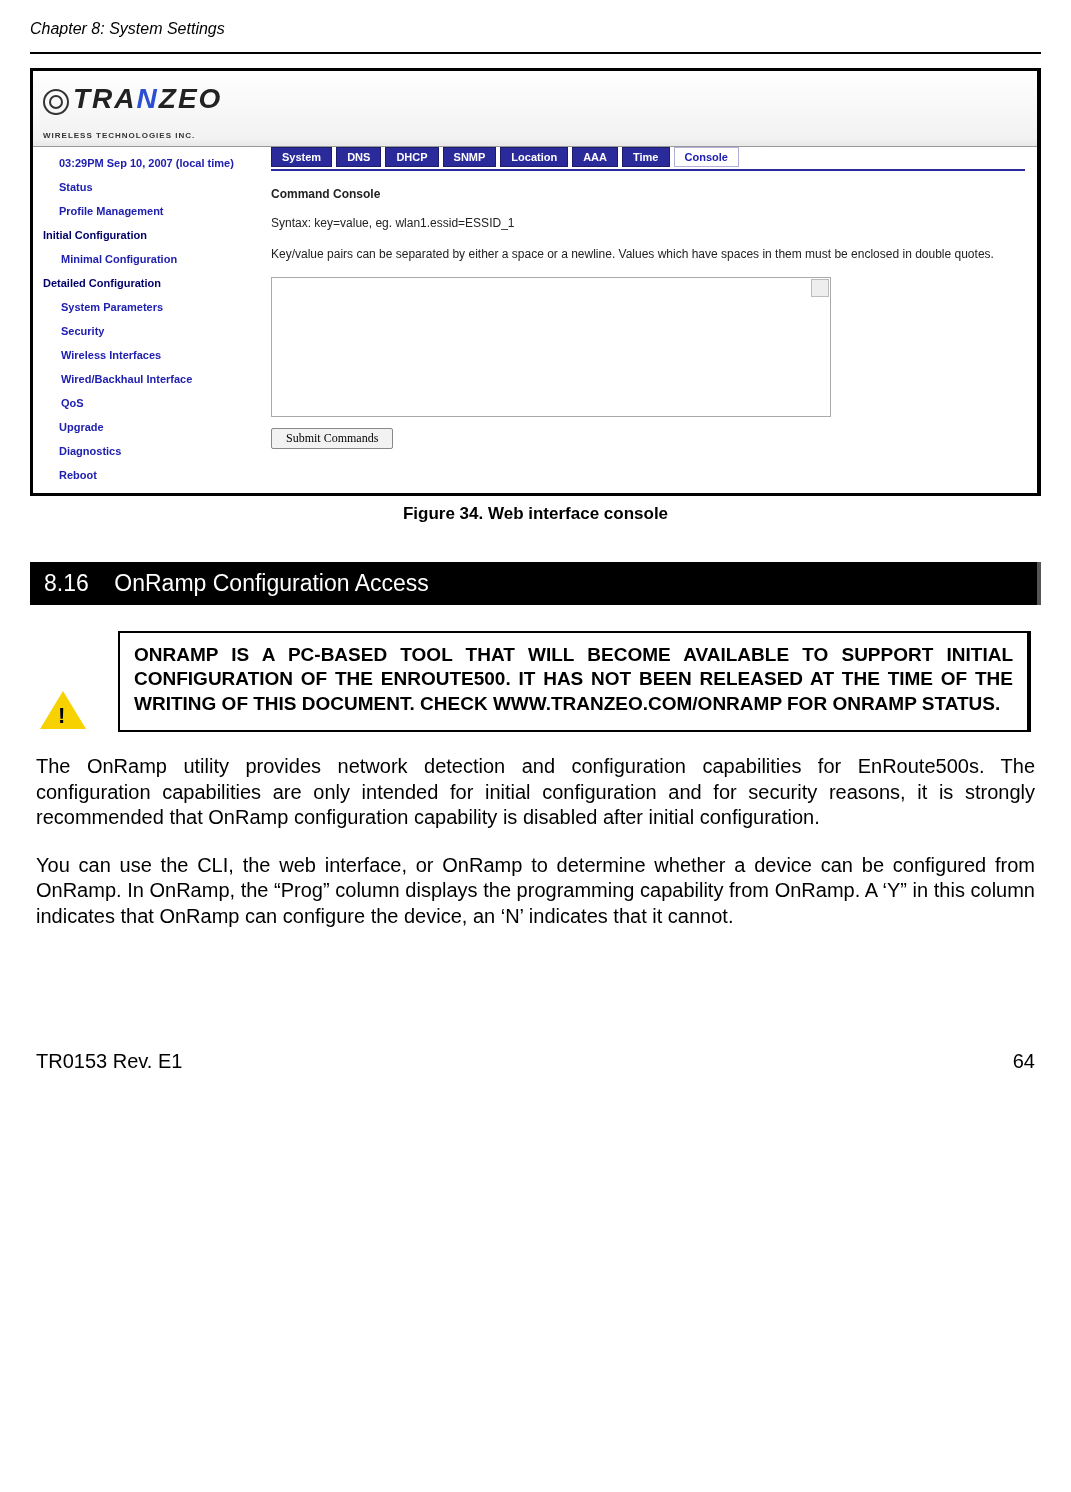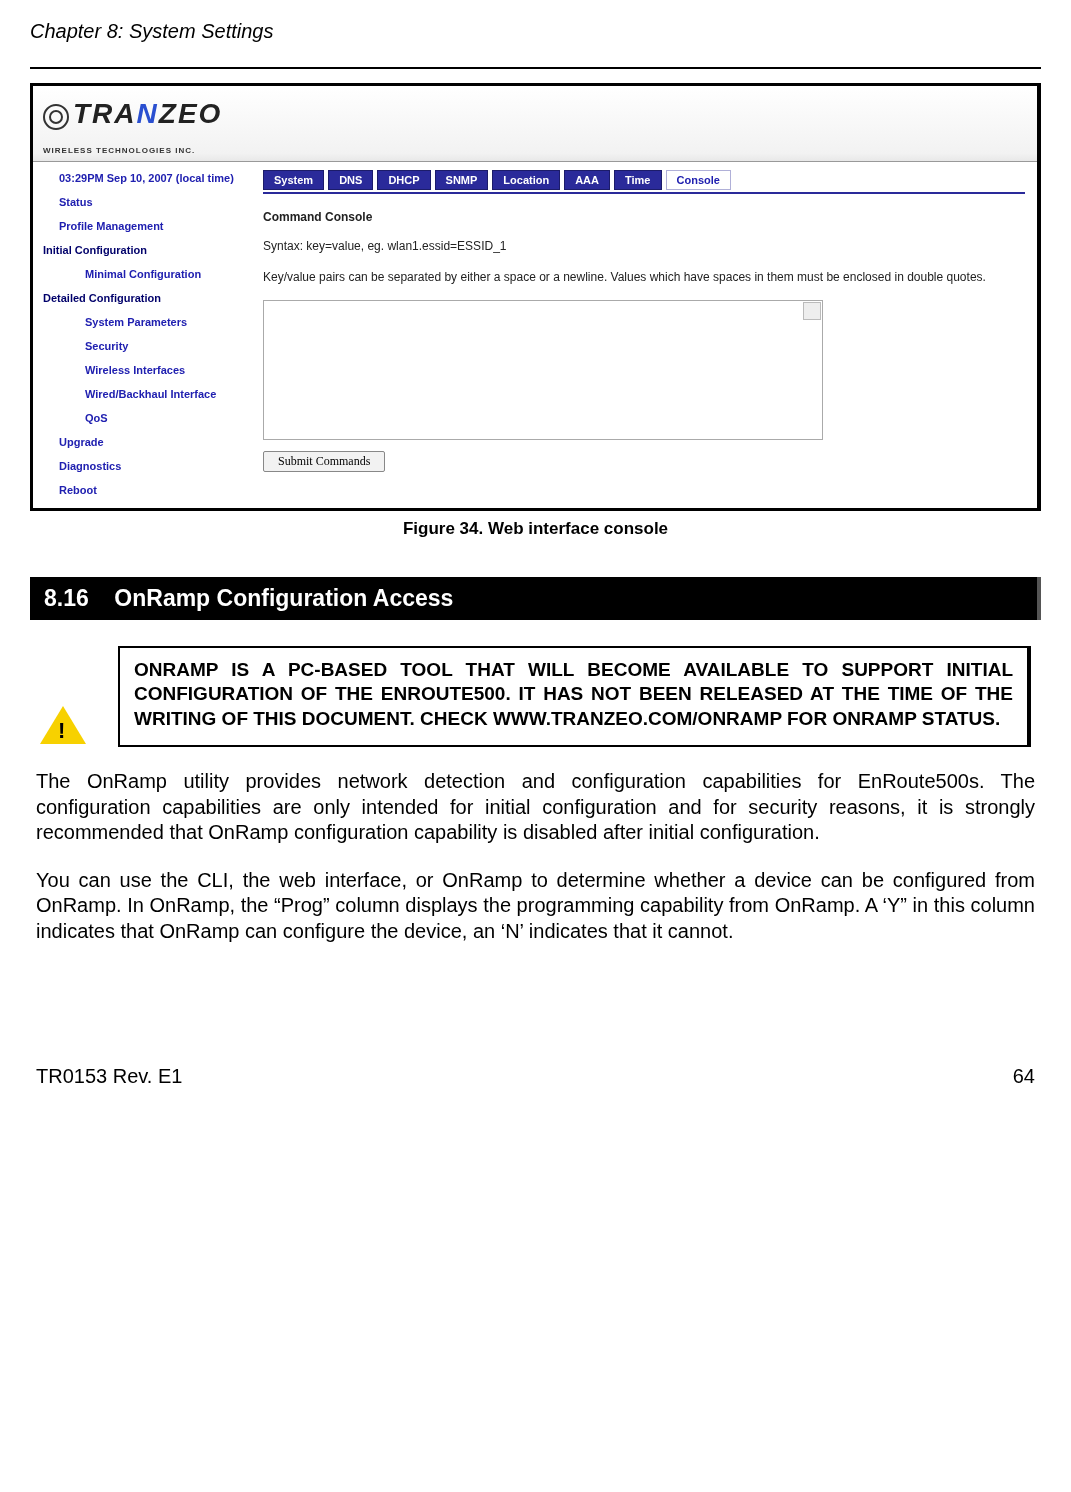--- a/index.html
+++ b/index.html
@@ -6,22 +6,22 @@
   body {
     font-family: Arial, Helvetica, sans-serif;
     background: #fff;
     width: 1071px;
     margin: 0 auto;
     padding: 20px 30px 30px 30px;
     font-size: 14px;
   }
   .page-header {
     font-style: italic;
-    font-size: 20px;
-    padding-bottom: 24px;
+    font-size: 16px;
+    padding-bottom: 14px;
     border-bottom: 2px solid #000;
     margin-bottom: 14px;
   }
   .screenshot-frame {
     border: 3px solid #000;
     border-right-width: 4px;
     background: #fff;
     margin-bottom: 8px;
   }
   .logo-bar {
@@ -48,36 +48,36 @@
   }
   .logo-n { color: #2a4fd0; }
   .logo-sub {
     font-size: 8px;
     letter-spacing: 1px;
     color: #333;
     font-weight: bold;
     margin-top: -2px;
     text-align: center;
   }
-  .app-body { display: flex; }
+  .app-body { display: flex; gap: 8px; }
   .sidebar {
     width: 218px;
     background: #fff;
     font-size: 11px;
     font-family: Verdana, Arial, sans-serif;
     font-weight: bold;
     padding: 4px 0 6px 0;
   }
   .sb-item { padding: 6px 10px; color: #2020b0; cursor: pointer; }
   .sb-item.head { color: #00006a; }
   .sb-item.ind1 { padding-left: 26px; }
-  .sb-item.ind2 { padding-left: 36px; margin-left: 16px; }
+  .sb-item.ind2 { padding-left: 28px; }
   .main-area {
     flex: 1;
-    padding: 8px 12px 12px 12px;
+    padding: 0 12px 12px 12px;
     font-family: Verdana, Arial, sans-serif;
     font-size: 12px;
     color: #222;
   }
   .tabrow { display: flex; gap: 4px; margin-bottom: 2px; flex-wrap: wrap; }
   .tab {
     background: #2a2a9a;
     color: #fff;
     font-size: 11px;
     font-weight: bold;
@@ -103,21 +103,21 @@
     padding: 2px 14px;
     font-size: 12px;
     font-family: Liberation Serif, serif;
     background: #f2f2f2;
     border: 1px solid #888;
     border-radius: 2px;
     cursor: pointer;
   }
   .fig-caption { text-align: center; font-weight: bold; font-size: 17px; margin: 6px 0 38px 0; }
   .section-banner {
-    background: #000; color: #fff; font-weight: bold;
+    background: #000; color: #fff; font-weight: normal;
     font-size: 23px; padding: 8px 14px; margin-bottom: 26px;
     border-right: 4px solid #555;
   }
   .note-row { display: flex; align-items: flex-start; gap: 32px; margin: 0 10px 22px 10px; }
   .warn-icon {
     width: 46px; height: 40px; flex: 0 0 46px; margin-top: 60px;
   }
   .warn-tri {
     width: 0; height: 0; border-left: 23px solid transparent; border-right: 23px solid transparent;
     border-bottom: 38px solid #f7d100; position: relative;

